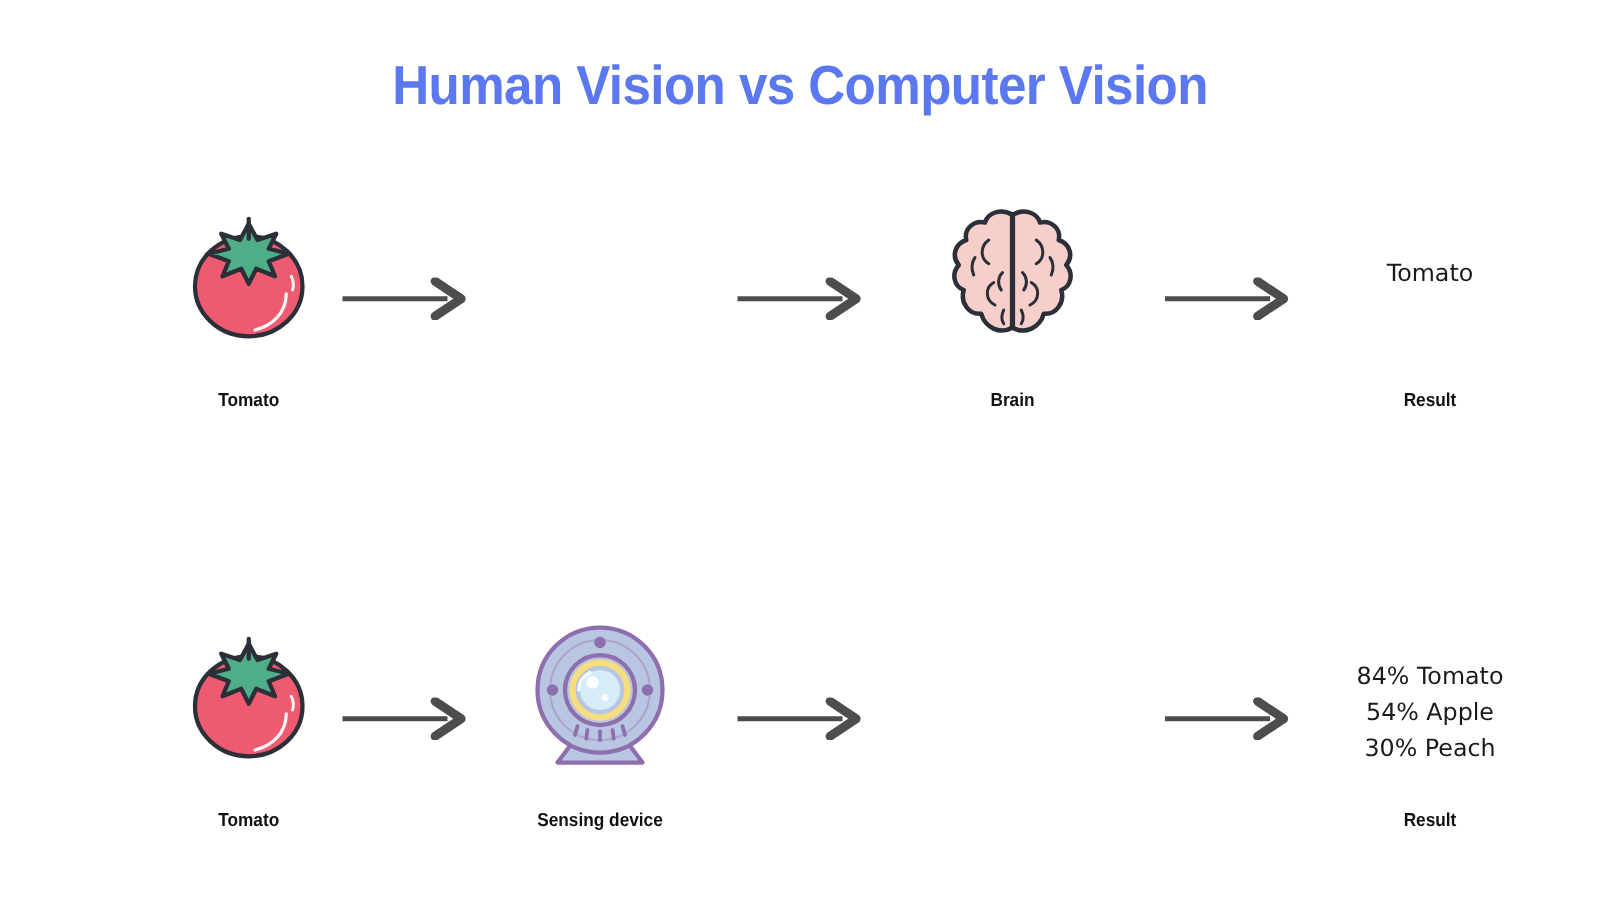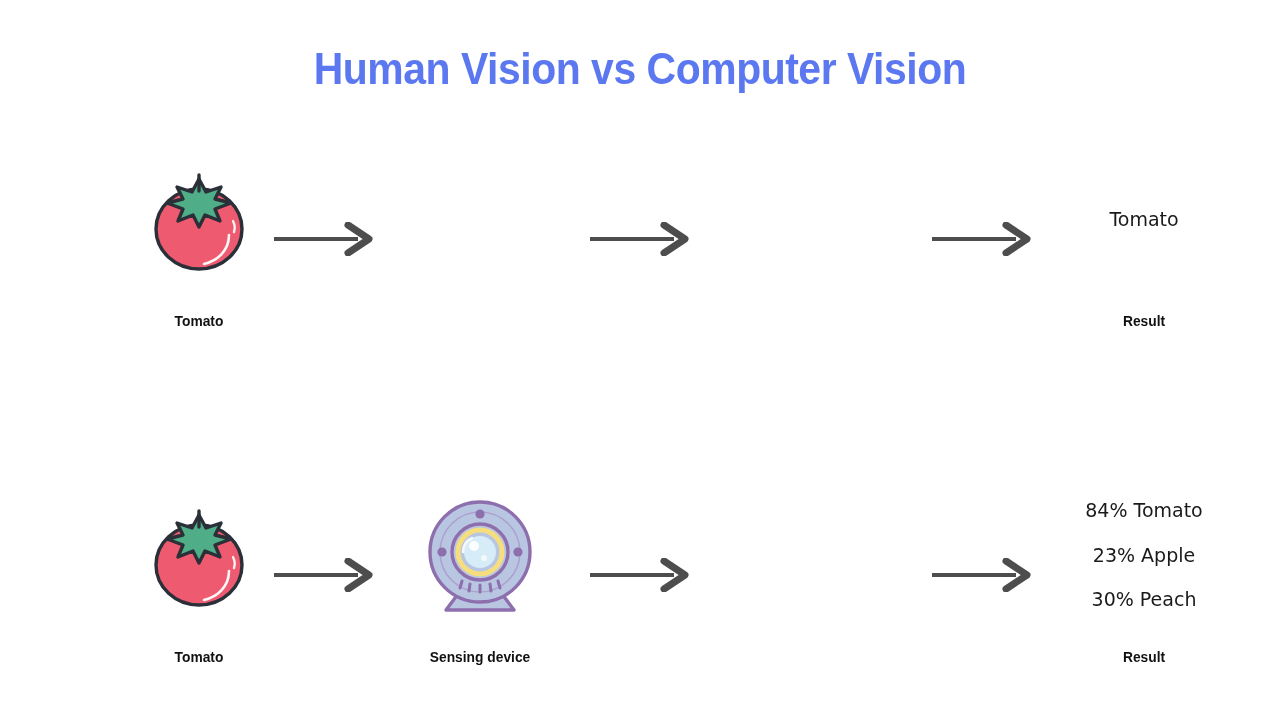--- a/index.html
+++ b/index.html
@@ -104,21 +104,21 @@
     align-items: center;
   }
   .result-line {
     font-family: "DejaVu Sans", sans-serif;
     font-size: 19px;
     line-height: 29px;
     color: #1a1a1a;
     white-space: nowrap;
   }
   .result-lines.single { justify-content: center; }
-  .result-lines.multi  { justify-content: space-between; }
+  .result-lines.multi  { justify-content: flex-end; }
 </style>
 </head>
 <body>
 
 <div id="page-title">Human Vision vs Computer Vision</div>
 
 <div class="flow-row" id="row-human">
 
   <div class="stage col-1">
     <div class="stage-art">
@@ -146,20 +146,55 @@
   </div>
 
 
   <div class="arrow arrow-2">
     <svg width="104" height="34" viewBox="0 0 104 34">
       <line x1="2" y1="17" x2="86" y2="17" stroke="#4d4d4d" stroke-width="4"></line>
       <polyline points="76,3 97,17 76,31" fill="none" stroke="#4d4d4d" stroke-width="7" stroke-linecap="round" stroke-linejoin="round"></polyline>
     </svg>
   </div>
 
+  <div class="stage col-3">
+    <div class="stage-art">
+      <svg width="104" height="106" viewBox="0 0 104 106">
+        <g stroke="#2b2f38" stroke-width="3.6" stroke-linejoin="round" stroke-linecap="round">
+          <path fill="#f6cfcb" d="M52 6
+            C44 1 33 3 30 12
+            C21 10 13 17 15 26
+            C6 29 3 39 9 46
+            C3 53 5 63 13 66
+            C10 76 17 86 27 85
+            C30 96 42 102 52 96
+            C62 102 74 96 77 85
+            C87 86 94 76 91 66
+            C99 63 101 53 95 46
+            C101 39 98 29 89 26
+            C91 17 83 10 74 12
+            C71 3 60 1 52 6 Z"></path>
+          <line x1="52" y1="8" x2="52" y2="96" stroke-width="4.2"></line>
+        </g>
+        <g fill="none" stroke="#2b2f38" stroke-width="2.4" stroke-linecap="round">
+          <path d="M33 26 C26 31 26 41 33 45"></path>
+          <path d="M71 26 C78 31 78 41 71 45"></path>
+          <path d="M22 40 C19 44 19 50 21 54"></path>
+          <path d="M82 40 C85 44 85 50 83 54"></path>
+          <path d="M37 60 C30 64 30 74 38 78"></path>
+          <path d="M67 60 C74 64 74 74 66 78"></path>
+          <path d="M44 52 C40 56 40 62 43 66"></path>
+          <path d="M60 52 C64 56 64 62 61 66"></path>
+          <path d="M45 82 C43 86 43 90 45 93"></path>
+          <path d="M59 82 C61 86 61 90 59 93"></path>
+        </g>
+      </svg>
+    </div>
+    <div class="stage-label">Brain</div>
+  </div>
 
   <div class="arrow arrow-3">
     <svg width="104" height="34" viewBox="0 0 104 34">
       <line x1="2" y1="17" x2="86" y2="17" stroke="#4d4d4d" stroke-width="4"></line>
       <polyline points="76,3 97,17 76,31" fill="none" stroke="#4d4d4d" stroke-width="7" stroke-linecap="round" stroke-linejoin="round"></polyline>
     </svg>
   </div>
 
   <div class="stage col-4">
     <div class="stage-art">
@@ -238,20 +273,20 @@
     <svg width="104" height="34" viewBox="0 0 104 34">
       <line x1="2" y1="17" x2="86" y2="17" stroke="#4d4d4d" stroke-width="4"></line>
       <polyline points="76,3 97,17 76,31" fill="none" stroke="#4d4d4d" stroke-width="7" stroke-linecap="round" stroke-linejoin="round"></polyline>
     </svg>
   </div>
 
   <div class="stage col-4">
     <div class="stage-art">
       <div class="result-lines multi">
         <div class="result-line">84% Tomato</div>
-        <div class="result-line">23% Apple</div>
+        <div class="result-line">54% Apple</div>
         <div class="result-line">30% Peach</div>
       </div>
     </div>
     <div class="stage-label">Result</div>
   </div>
 
 </div>
 
 </body></html>

